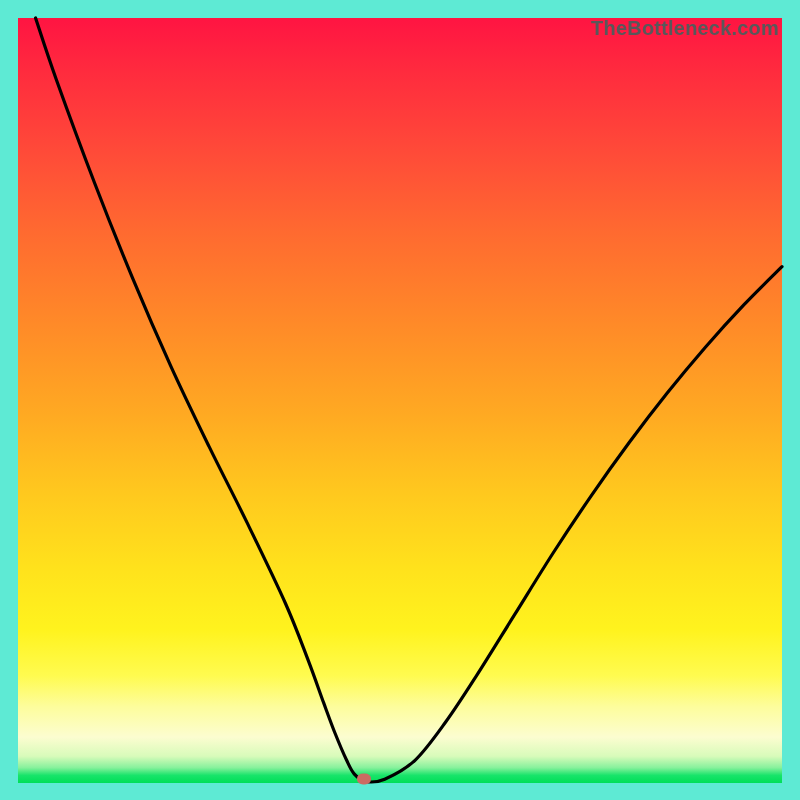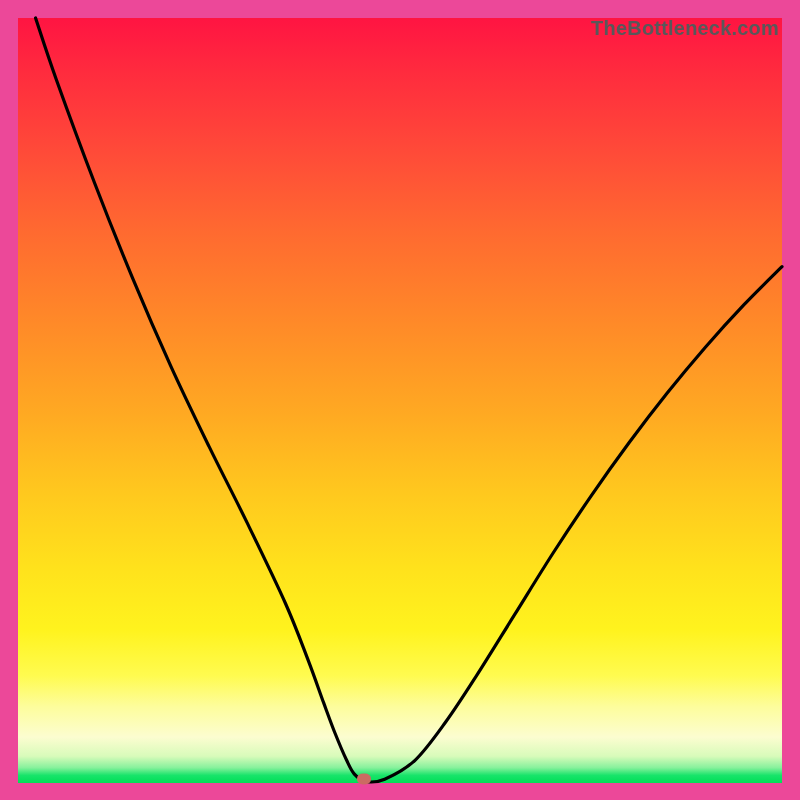--- a/index.html
+++ b/index.html
@@ -9,21 +9,21 @@
     height: 800px;
     background: #000000;
     overflow: hidden;
   }
   .frame {
     position: absolute;
     top: 0;
     left: 0;
     width: 800px;
     height: 800px;
-    background: #ec4899;
+    background: #5eead4;
   }
   .plot-area {
     position: absolute;
     top: 18px;
     left: 18px;
     width: 764px;
     height: 765px;
     
     background: linear-gradient(
       to bottom,

